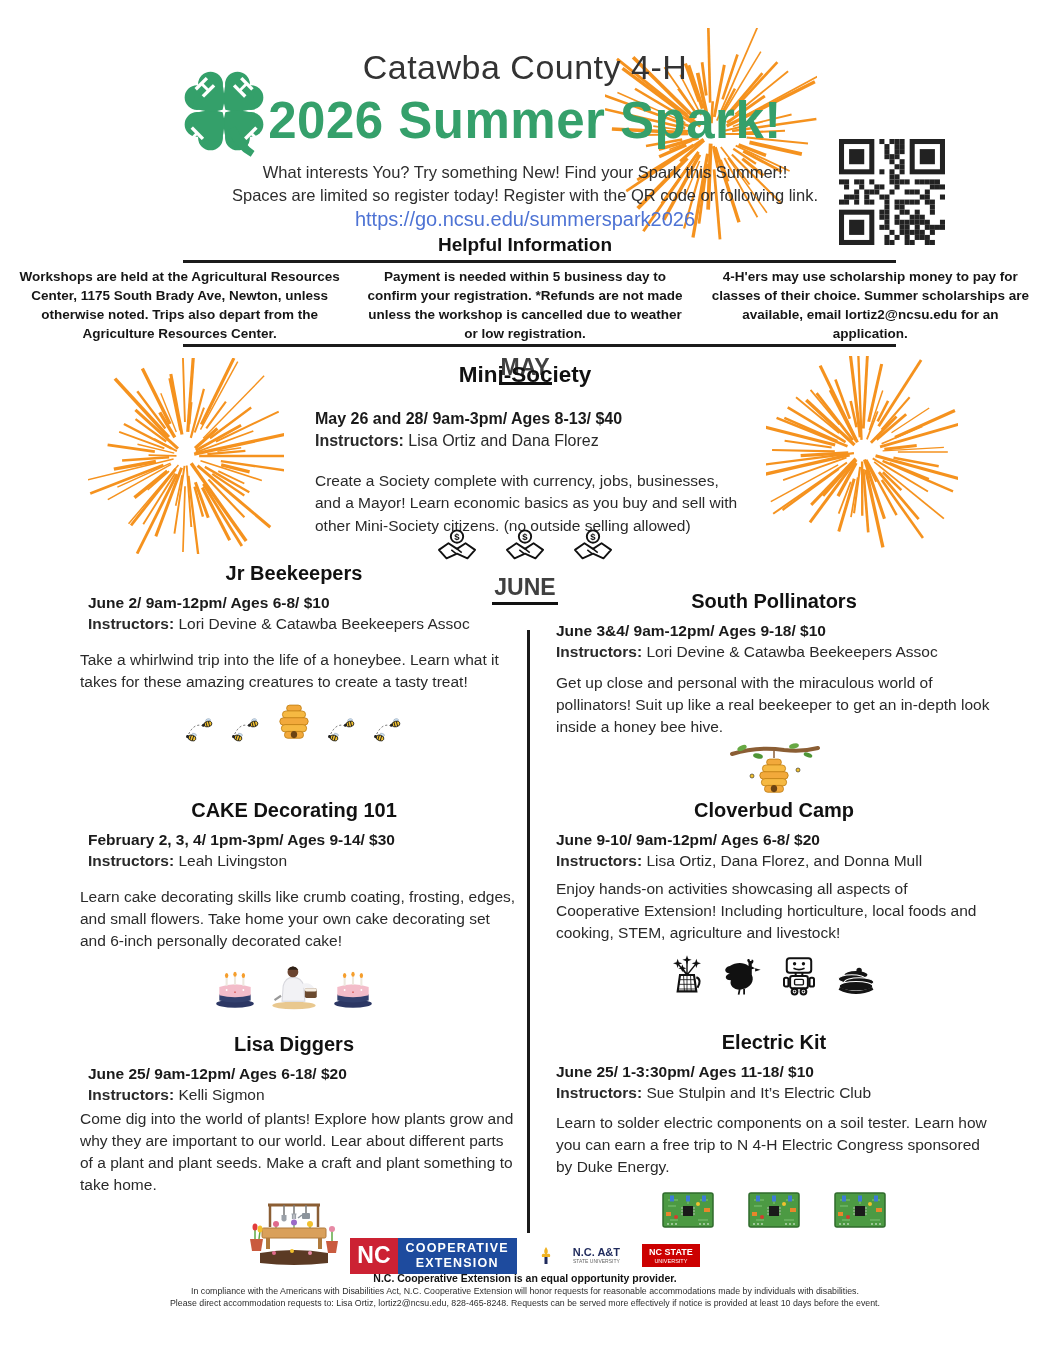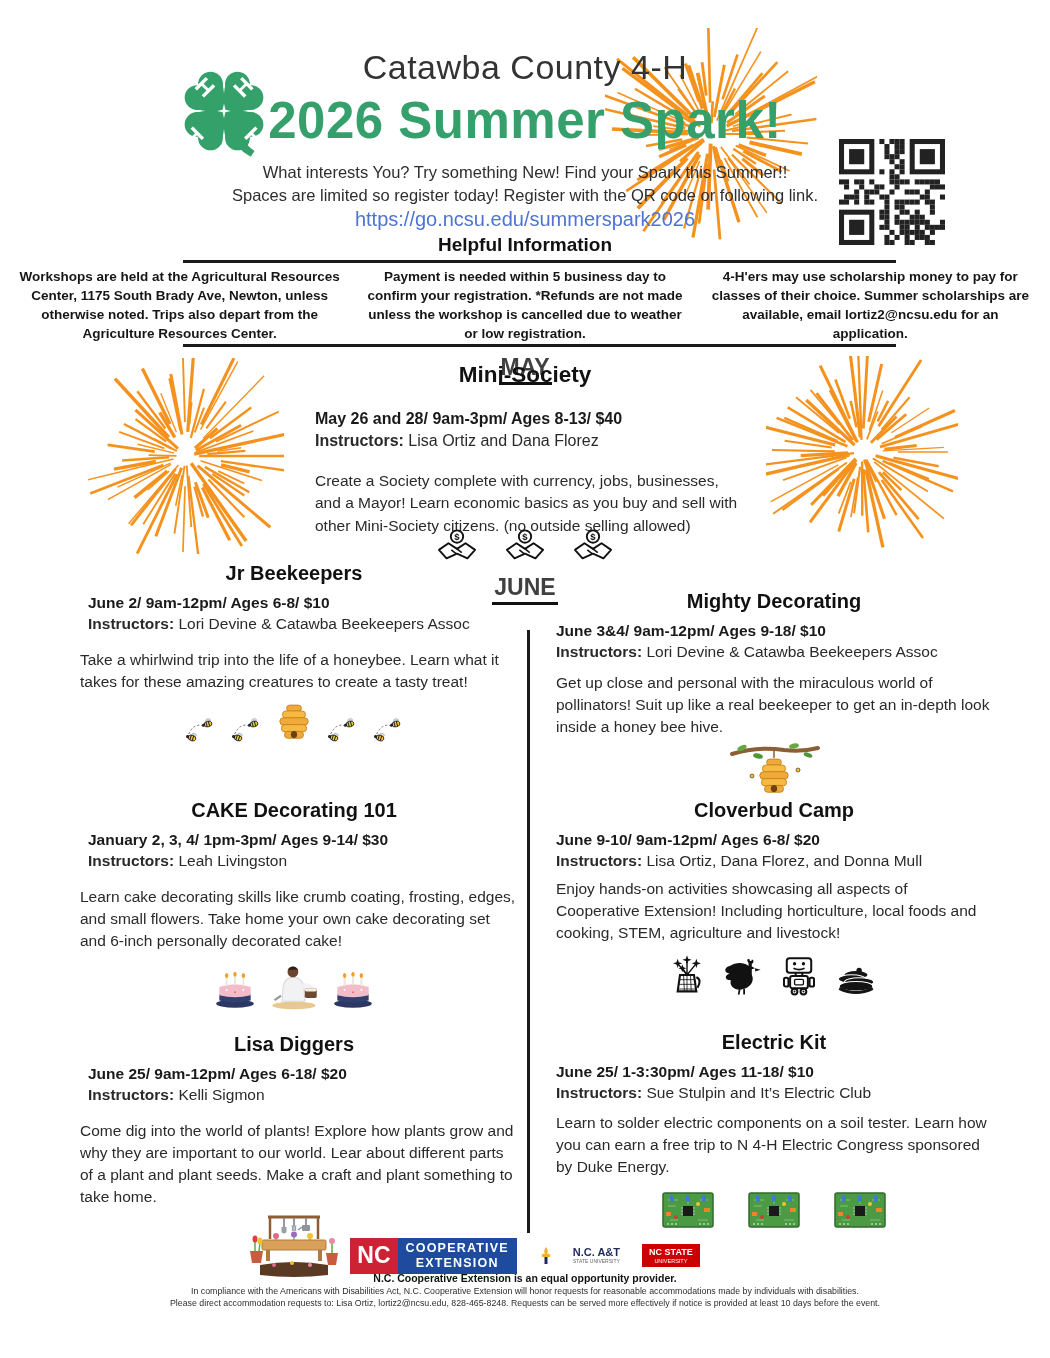--- a/index.html
+++ b/index.html
@@ -663,34 +663,34 @@
       <svg width="34" height="26">
           <use href="#sym-beepair"></use>
         </svg>
       <svg width="34" height="26">
           <use href="#sym-beepair"></use>
         </svg>
     </div>
   </section>
 
   <section class="event rcol" style="left:540px;top:590px;">
-    <h3 class="ev-title">Mighty Decorating</h3>
+    <h3 class="ev-title">South Pollinators</h3>
     <p class="ev-details">June 3&amp;4/ 9am-12pm/ Ages 9-18/ $10</p>
     <p class="ev-inst"><b>Instructors:</b> <span>Lori Devine &amp; Catawba Beekeepers Assoc</span></p>
     <p class="ev-desc">Get up close and personal with the miraculous world of pollinators! Suit up like a real beekeeper to get an in-depth look inside a honey bee hive.</p>
     <div class="icon-row" style="margin-top:2px;">
       <svg width="92" height="62">
           <use href="#sym-branchhive"></use>
         </svg>
     </div>
   </section>
 
   <section class="event" style="left:60px;top:799px;">
     <h3 class="ev-title">CAKE Decorating 101</h3>
-    <p class="ev-details">January 2, 3, 4/ 1pm-3pm/ Ages 9-14/ $30</p>
+    <p class="ev-details">February 2, 3, 4/ 1pm-3pm/ Ages 9-14/ $30</p>
     <p class="ev-inst"><b>Instructors:</b> <span>Leah Livingston</span></p>
     <p class="ev-desc">Learn cake decorating skills like crumb coating, frosting, edges, and small flowers. Take home your own cake decorating set and 6-inch personally decorated cake!</p>
     <div class="icon-row" style="gap:10px;">
       <svg width="46" height="42">
           <use href="#sym-cake"></use>
         </svg>
       <svg width="52" height="48">
           <use href="#sym-baker"></use>
         </svg>
       <svg width="46" height="42">
@@ -717,21 +717,21 @@
       <svg width="46" height="32">
           <use href="#sym-basket"></use>
         </svg>
     </div>
   </section>
 
   <section class="event" style="left:60px;top:1033px;">
     <h3 class="ev-title">Lisa Diggers</h3>
     <p class="ev-details">June 25/ 9am-12pm/ Ages 6-18/ $20</p>
     <p class="ev-inst"><b>Instructors:</b> <span>Kelli Sigmon</span></p>
-    <p class="ev-desc" style="margin-top:16px;">Come dig into the world of plants! Explore how plants grow and why they are important to our world. Lear about different parts of a plant and plant seeds. Make a craft and plant something to take home.</p>
+    <p class="ev-desc" style="margin-top:4px;">Come dig into the world of plants! Explore how plants grow and why they are important to our world. Lear about different parts of a plant and plant seeds. Make a craft and plant something to take home.</p>
     <div class="icon-row" style="margin-top:4px;">
       <svg width="96" height="66">
           <use href="#sym-garden"></use>
         </svg>
     </div>
   </section>
 
   <section class="event rcol" style="left:540px;top:1031px;">
     <h3 class="ev-title">Electric Kit</h3>
     <p class="ev-details">June 25/ 1-3:30pm/ Ages 11-18/ $10</p>

